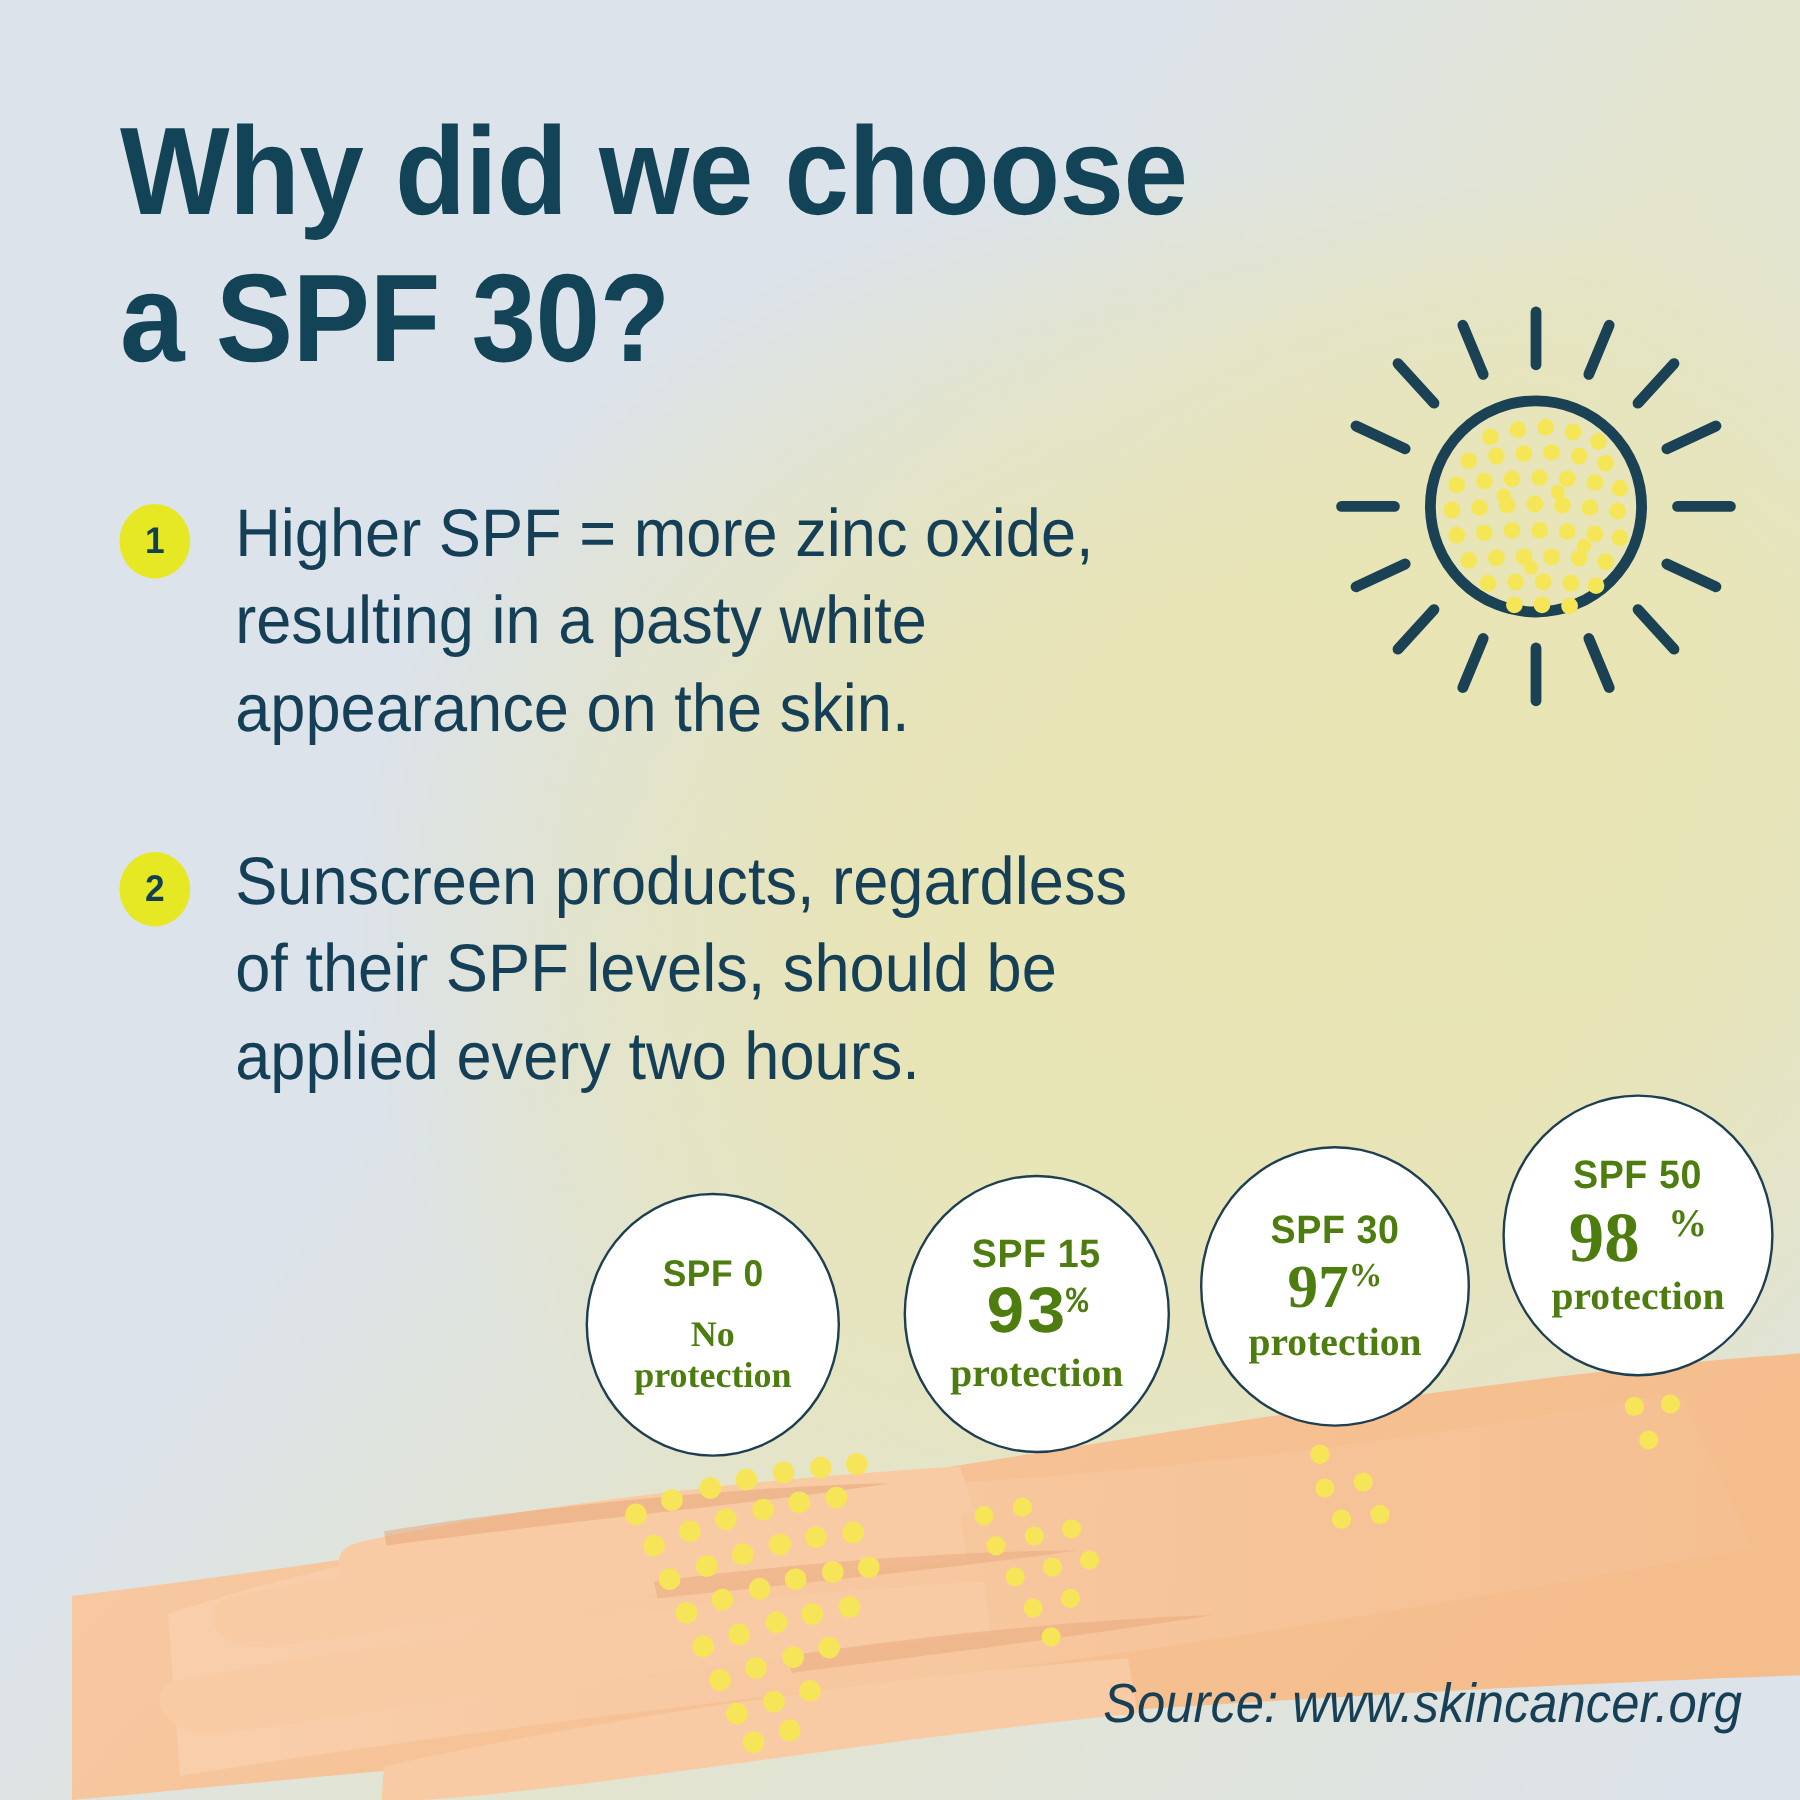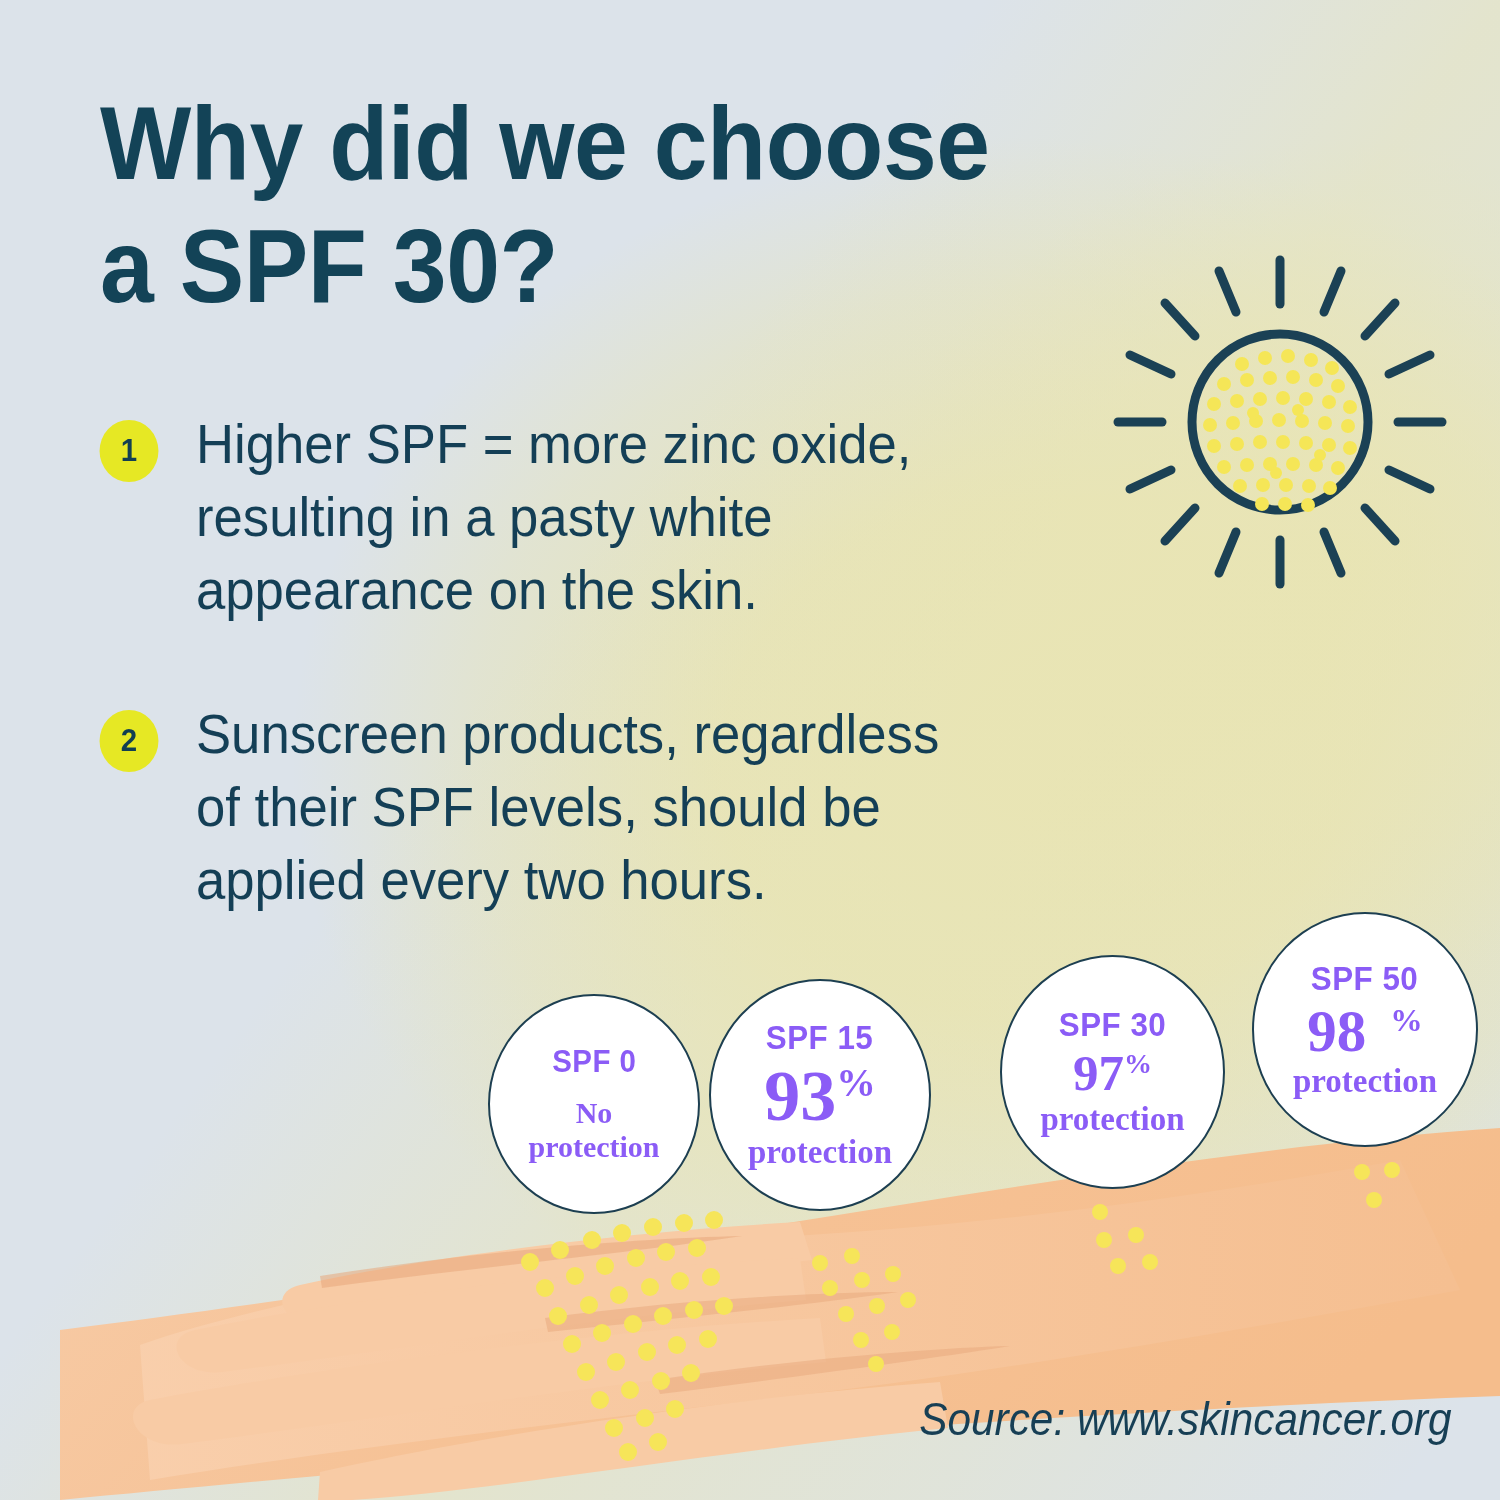--- a/index.html
+++ b/index.html
@@ -70,21 +70,21 @@
 
   
   .spf{
     position:absolute;
     background:#ffffff;
     border:2.2px solid #1d3f51;
     border-radius:50%;
     display:flex;flex-direction:column;
     align-items:center;justify-content:center;
     text-align:center;
-    color:#8b5cf6;
+    color:#4d7c0f;
     box-sizing:border-box;
   }
   .spf .lvl{
     font-family:"Liberation Sans", sans-serif;
     font-weight:700;
     letter-spacing:0.5px;
     transform:scaleX(0.95);
   }
   .spf .pctwrap{
     font-family:"Liberation Serif", serif;
@@ -98,23 +98,23 @@
     font-weight:700;
     line-height:1.12;
     white-space:pre-line;
   }
 
   
   #spf0{left:488px;top:994px;width:212px;height:220px;}
   #spf0 .lvl{font-size:31px;margin-bottom:16px;}
   #spf0 .prot{font-size:30px;}
 
-  #spf15{left:709px;top:979px;width:222px;height:232px;}
+  #spf15{left:753px;top:979px;width:222px;height:232px;}
   #spf15 .lvl{font-size:33px;margin-bottom:5px;}
-  #spf15 .pctwrap{font-size:72px;margin-bottom:4px;}
+  #spf15 .pctwrap{font-size:56px;margin-bottom:4px;font-family:Liberation Mono, monospace;}
   #spf15 .prot{font-size:33px;}
 
   #spf30{left:1000px;top:955px;width:225px;height:234px;}
   #spf30 .lvl{font-size:33px;margin-bottom:5px;}
   #spf30 .pctwrap{font-size:51px;margin-bottom:4px;}
   #spf30 .prot{font-size:33px;}
 
   #spf50{left:1252px;top:912px;width:226px;height:235px;}
   #spf50 .lvl{font-size:33px;margin-bottom:5px;}
   #spf50 .pctwrap{font-size:59px;margin-bottom:4px;gap:24px;}

